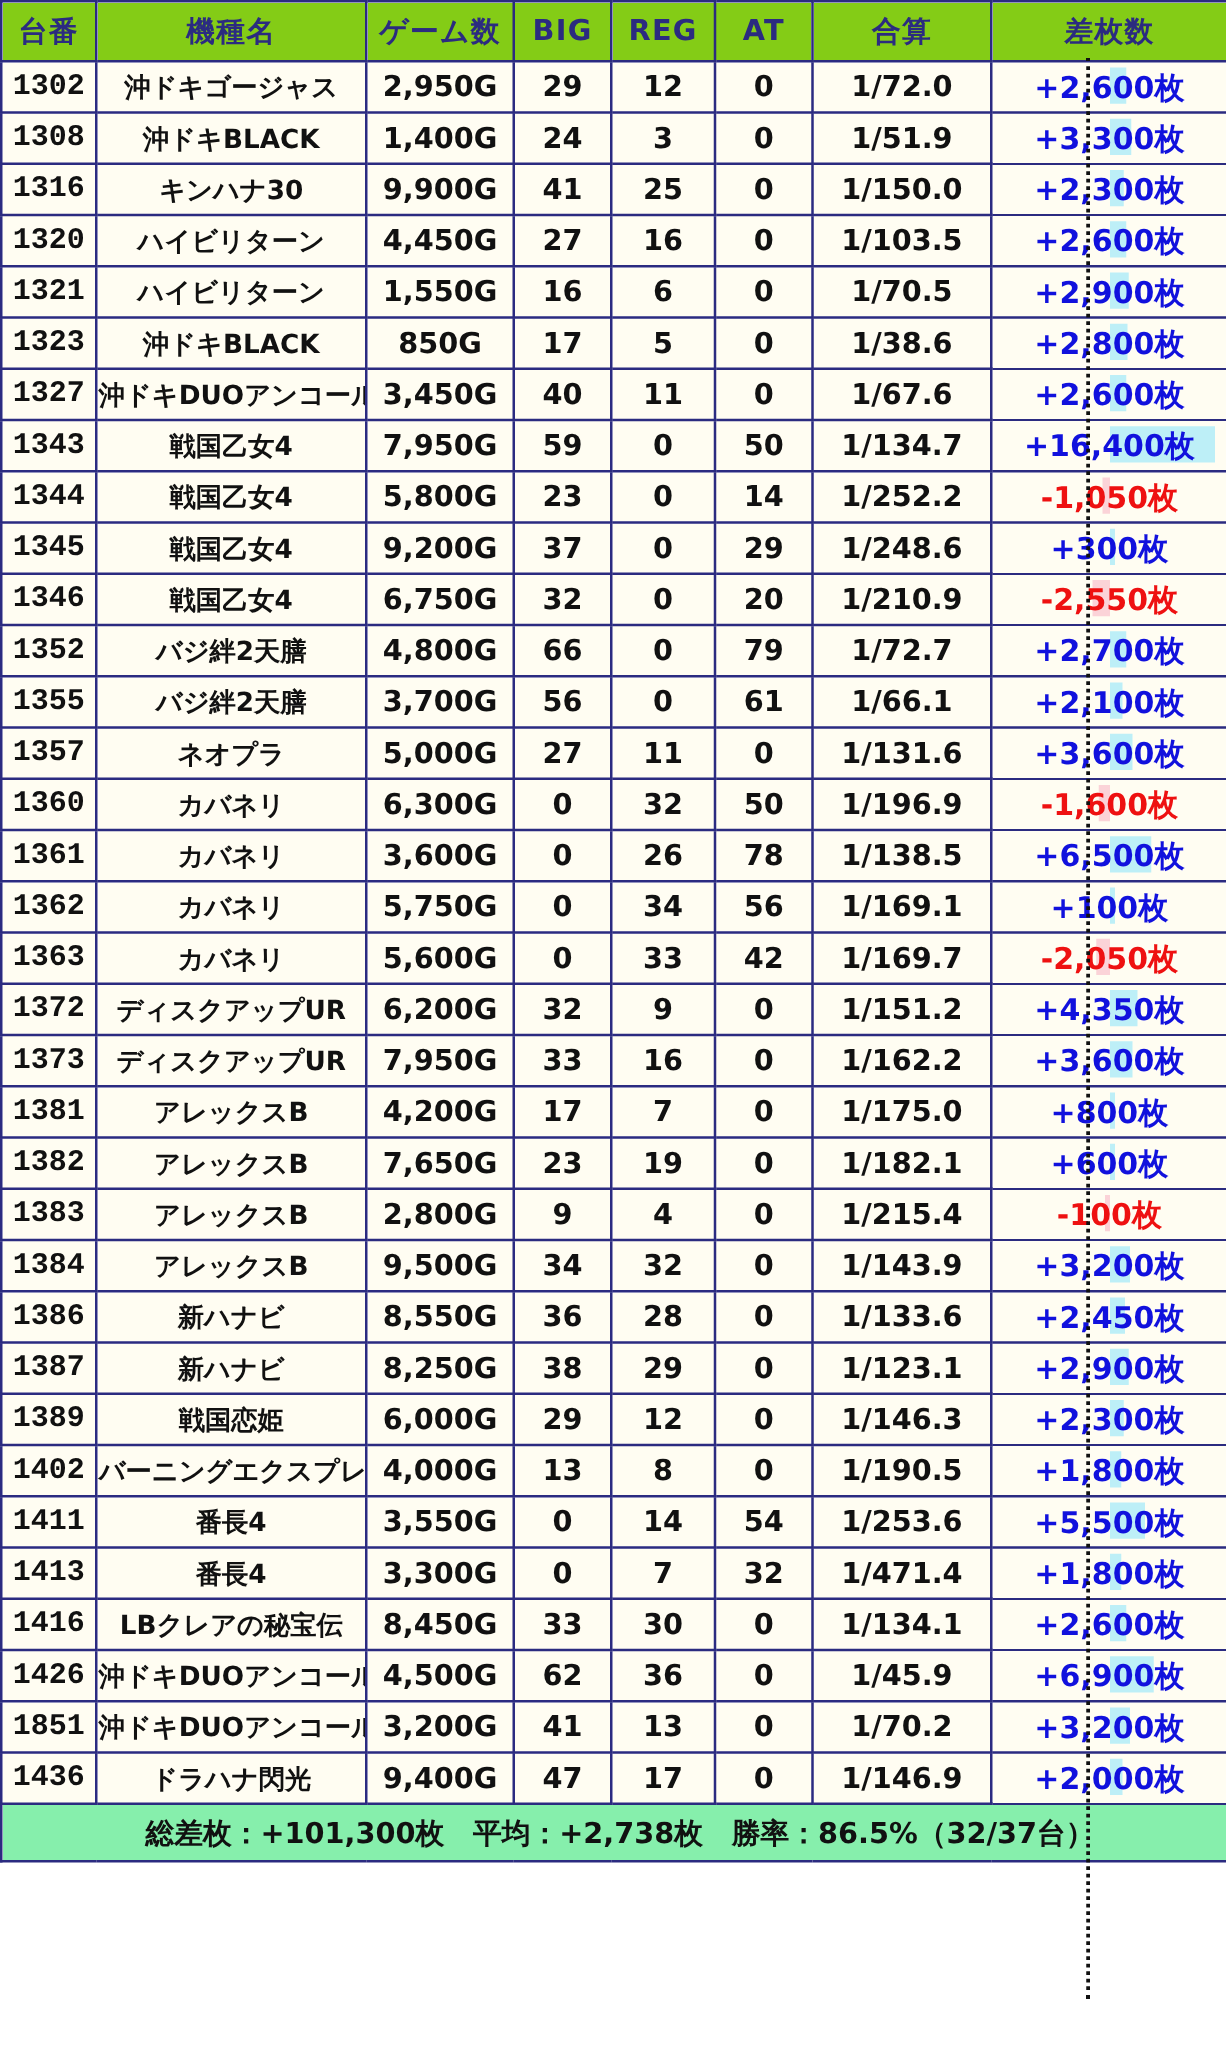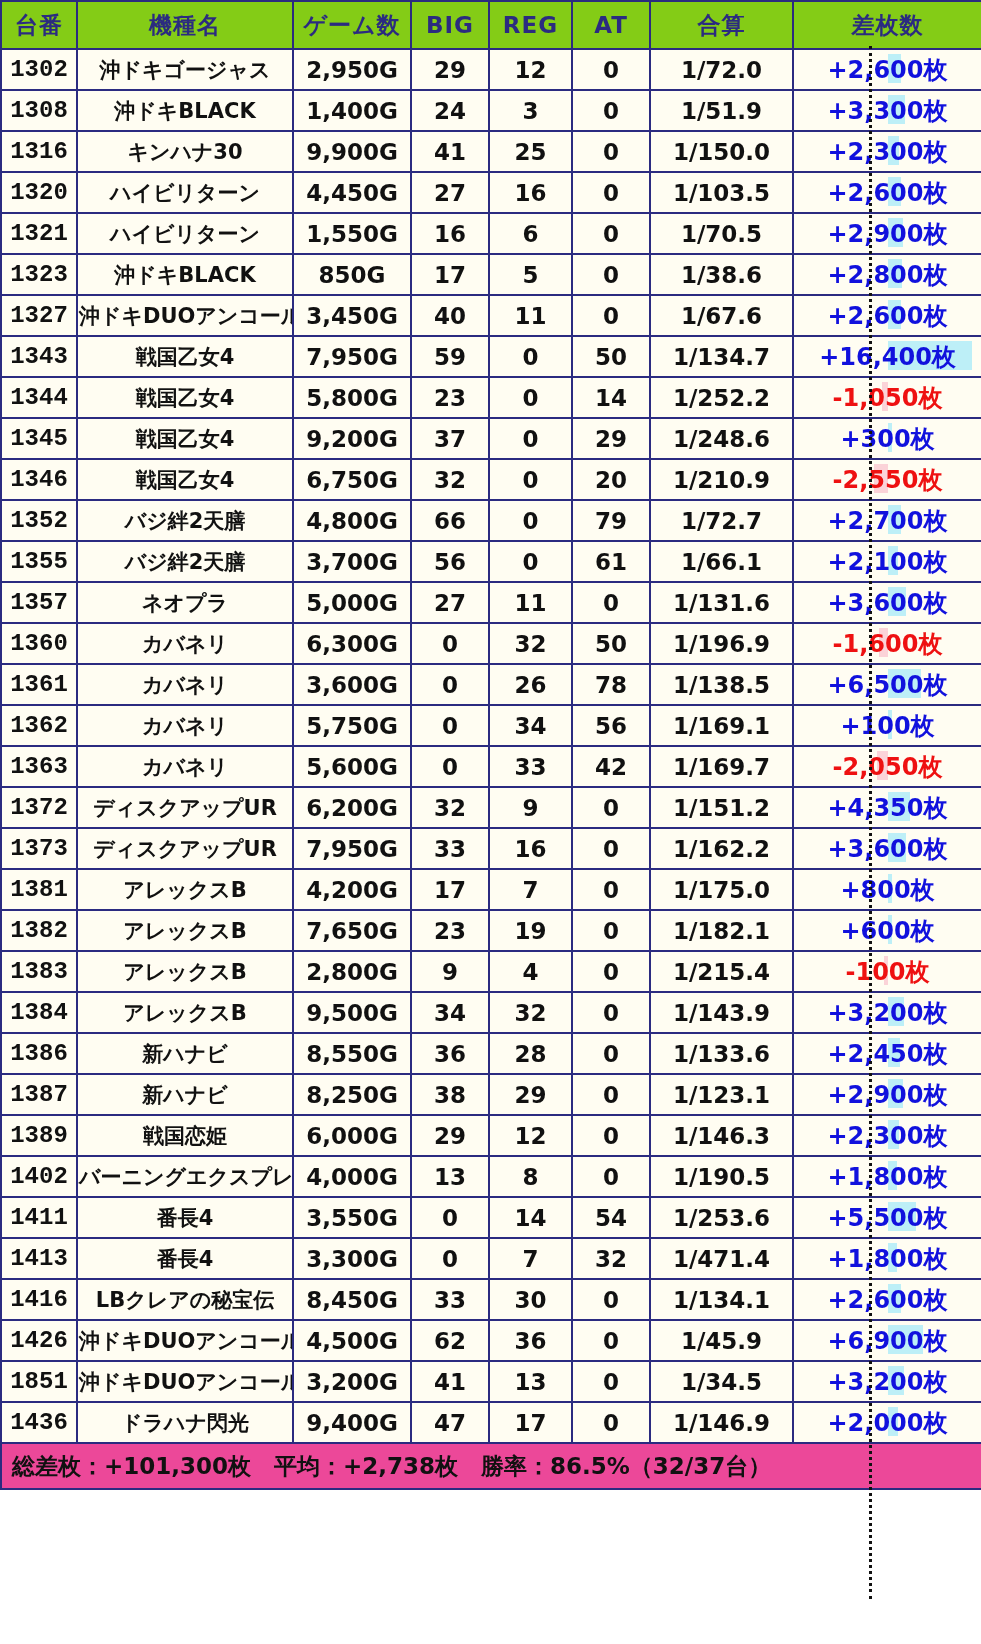--- a/index.html
+++ b/index.html
@@ -57,26 +57,26 @@
   td.diff .bar{
     position:absolute;
     top:4px;
     height:29px;
     background:#bdeff7;
     z-index:1;
   }
   td.diff .bar.pos{left:50%;}
   td.diff .bar.neg{right:50%;background:#fbd3d8;}
   tfoot td{
-    background:#ec4899;
+    background:#86efac;
     border:2px solid #2b2b80;
     color:#111;
     height:42px;
     font-size:23px;
-    text-align:left;
+    text-align:center;
     padding-left:10px;
     font-weight:bold;
   }
 </style>
 </head>
 <body>
 
 <div id="page">
   <table>
     <colgroup>
@@ -422,21 +422,21 @@
           <td class="">1/45.9</td>
           <td class="diff"><span class="bar pos" style="width: 35.7176px;"></span><span class="val plus">+6,900枚</span></td>
         </tr>
         <tr>
           <td class="daiban">1851</td>
           <td class="name">沖ドキDUOアンコール</td>
           <td class="game">3,200G</td>
           <td class="">41</td>
           <td class="">13</td>
           <td class="">0</td>
-          <td class="">1/34.5</td>
+          <td class="">1/70.2</td>
           <td class="diff"><span class="bar pos" style="width: 16.5647px;"></span><span class="val plus">+3,200枚</span></td>
         </tr>
         <tr>
           <td class="daiban">1436</td>
           <td class="name">ドラハナ閃光</td>
           <td class="game">9,400G</td>
           <td class="">47</td>
           <td class="">17</td>
           <td class="">0</td>
           <td class="">1/146.9</td>

